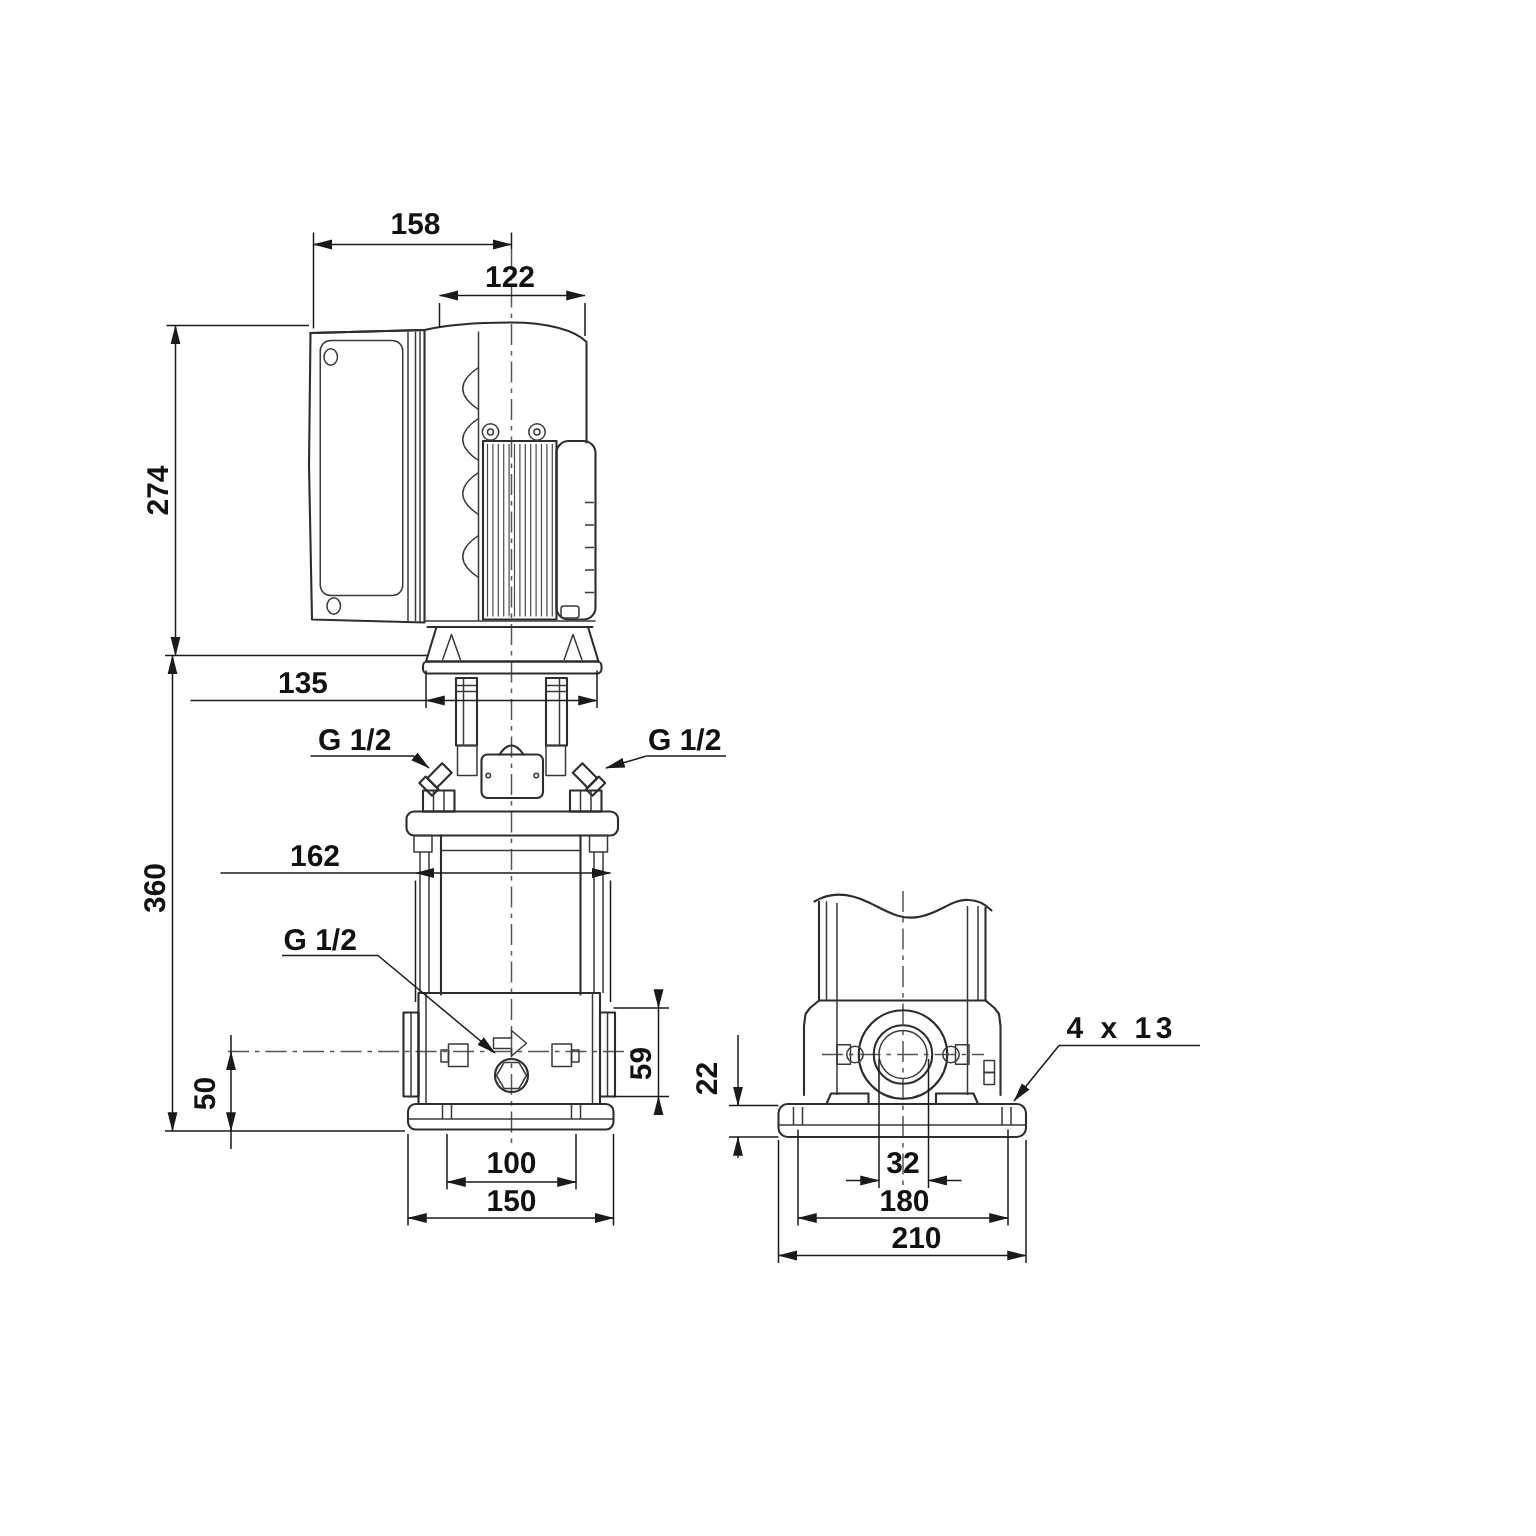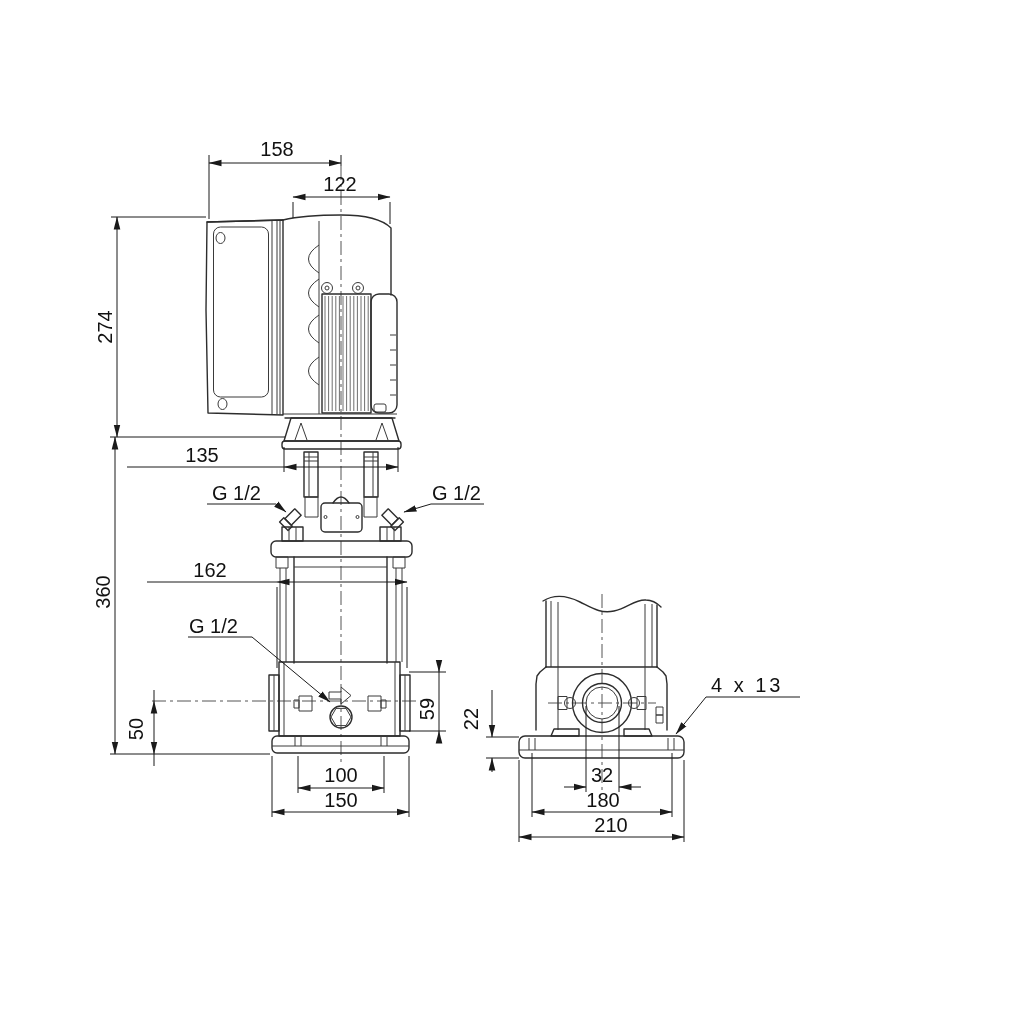--- a/index.html
+++ b/index.html
@@ -1,16 +1,16 @@
 <!DOCTYPE html>
 <html><head>
 <meta charset="utf-8">
 <style>
   html,body{margin:0;padding:0;background:#ffffff;}
-  .page{width:968px;height:1024px;background:#ffffff;position:relative;overflow:hidden;}
+  .page{width:968px;height:1024px;background:#ffffff;position:relative;overflow:hidden;font-weight:bold;}
   svg{display:block;}
   .ol{fill:none;stroke:#2d2d2d;stroke-width:1.4;stroke-linejoin:round;stroke-linecap:round;}
   .tl{fill:none;stroke:#3a3a3a;stroke-width:1;stroke-linejoin:round;}
   .hl{fill:none;stroke:#4a4a4a;stroke-width:.8;}
   .dim{fill:none;stroke:#1a1a1a;stroke-width:1;}
   .cl{fill:none;stroke:#555555;stroke-width:1;stroke-dasharray:14 4 3 4;}
   .dt{font-family:"Liberation Sans", sans-serif;font-size:20px;fill:#111111;}
   .wide{letter-spacing:3px;}
 </style>
 </head>

